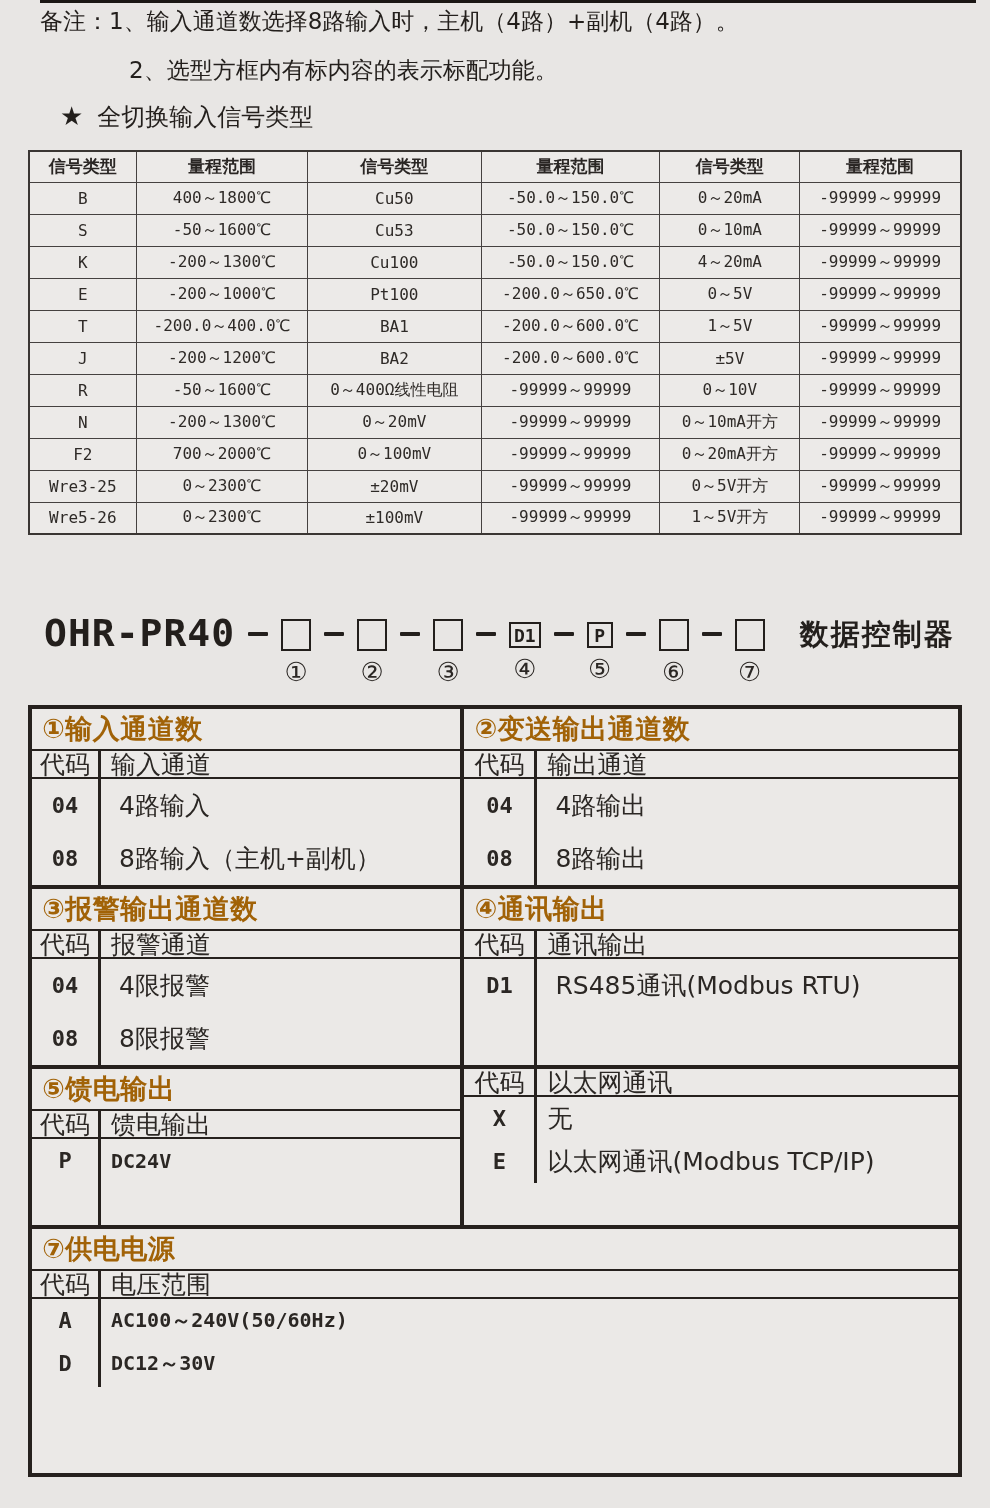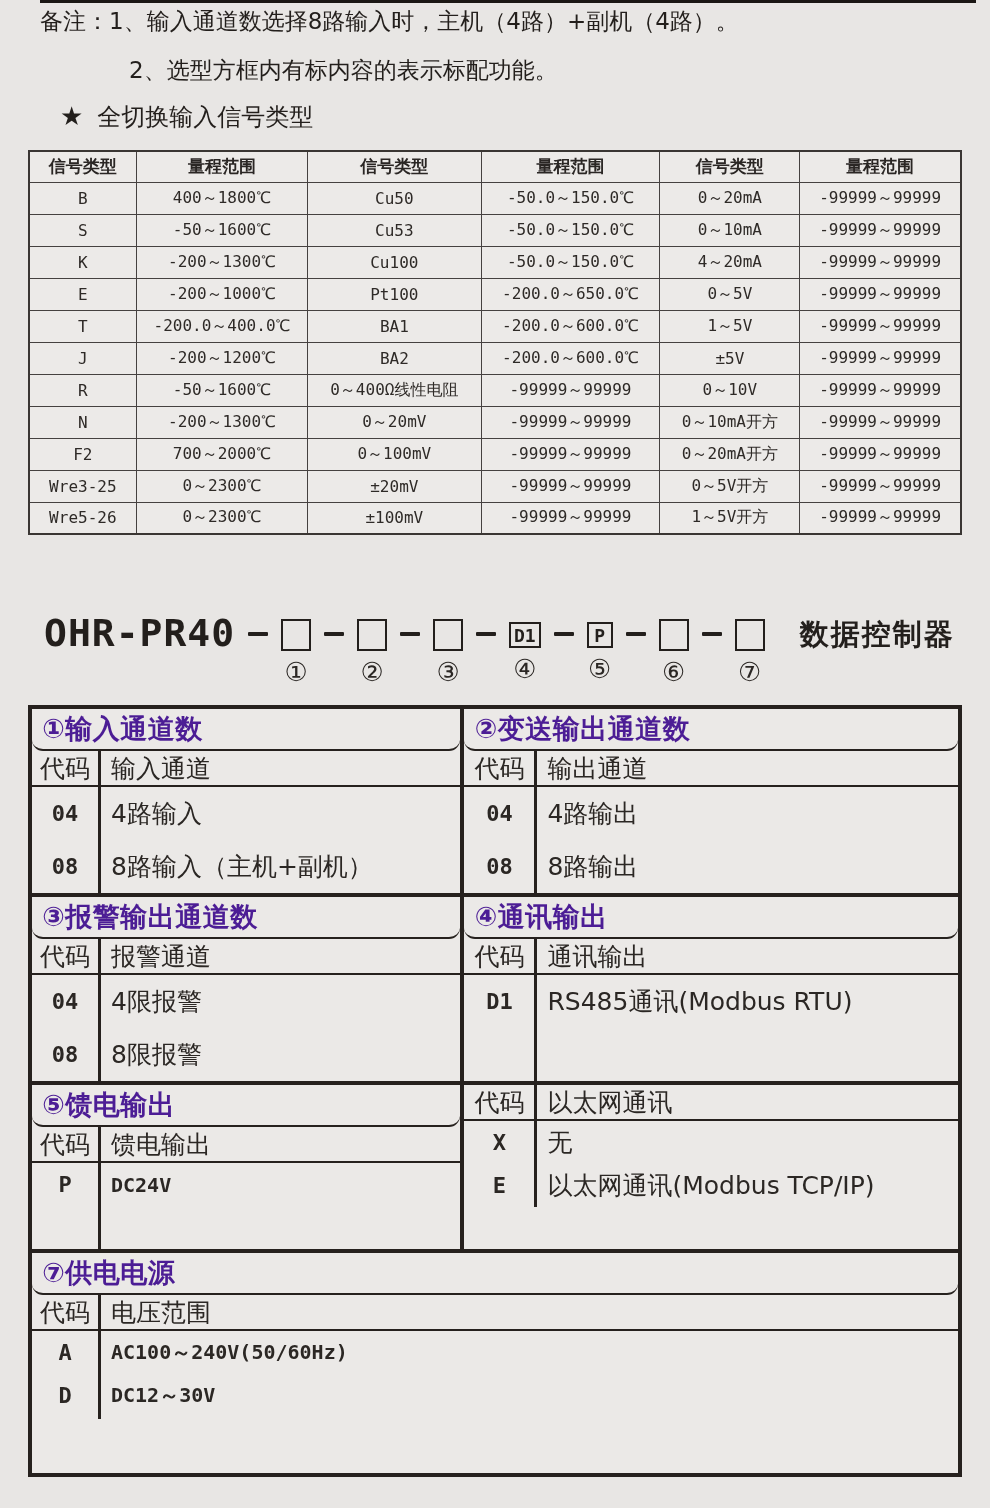--- a/index.html
+++ b/index.html
@@ -53,33 +53,33 @@
     letter-spacing:2px; margin-left:22px; color:#231f1c; white-space:nowrap; }
 
   
   .sel { position:absolute; left:28px; top:705px; width:934px; height:772px;
     border:4px solid #26211e; background:#ebe9e7;
     display:grid; grid-template-columns:46.7% 53.3%; align-content:start; }
   .sec.left  { border-right:4px solid #26211e; }
   .sec.topline2 { border-top:4px solid #26211e; }
   .sec.full  { grid-column:1 / 3; }
   .sec-title { height:42px; border-bottom:2.5px solid #26211e; display:flex; align-items:center;
-    padding-left:10px; font-size:27px; font-weight:700; letter-spacing:.5px; color:#4c1d95;border-radius:11px; }
+    padding-left:10px; font-size:27px; font-weight:700; letter-spacing:.5px; color:#a16207; }
   .sec-body { position:relative; }
   .sec-body::before { content:""; position:absolute; left:66px; top:0; bottom:0; width:2.5px; background:#26211e; }
   .sec.rightcol .sec-body::before { left:70px; }
-  .col-head { height:36px; border-bottom:2.5px solid #26211e; display:flex; align-items:center;
+  .col-head { height:28px; border-bottom:2.5px solid #26211e; display:flex; align-items:center;
     font-size:25px; color:#2b2724; }
   .code-h { width:66px; display:flex; justify-content:center; }
   .sec.rightcol .code-h { width:70px; }
   .desc-h { padding-left:13px; }
   .items-a { height:106px; } .items-b { height:106px; }
   .items-c { height:86px; }  .items-d { height:88px; }
   .item-row { display:flex; align-items:center; font-size:25px; color:#2b2724; }
-  .rows-tall .item-row { height:53px; }
+  .rows-tall .item-row { height:53px;gap:8px; }
   .rows-short .item-row { height:43px; }
   .item-row .code { width:66px; text-align:center;
     font-family:"DejaVu Sans Mono","Liberation Mono",monospace; font-size:22px; font-weight:600; }
   .sec.rightcol .item-row .code { width:70px; }
   .item-row .desc { padding-left:13px; }
   .item-row .desc.mono-desc { font-family:"DejaVu Sans Mono","Liberation Mono",monospace;
     font-size:20px; font-weight:600; }
 </style>
 </head>
 <body>

